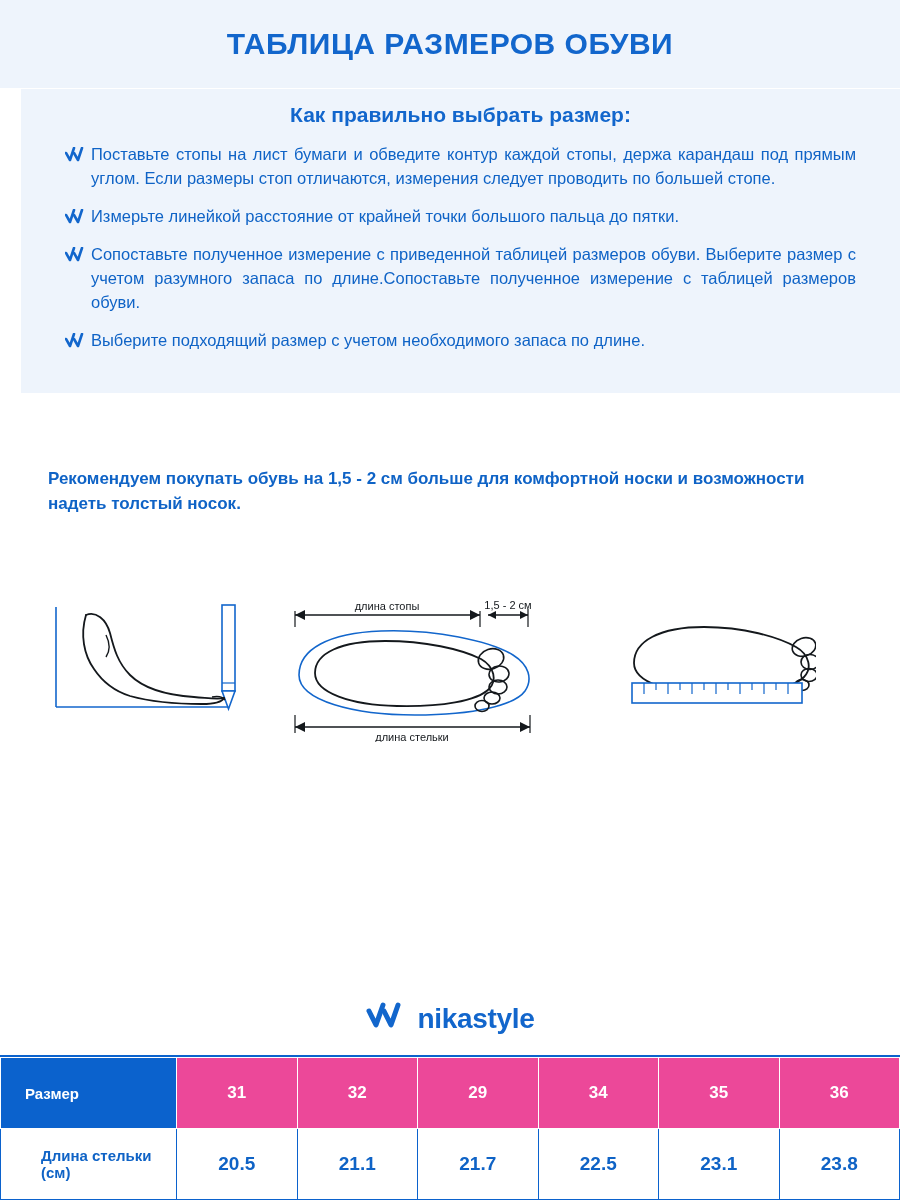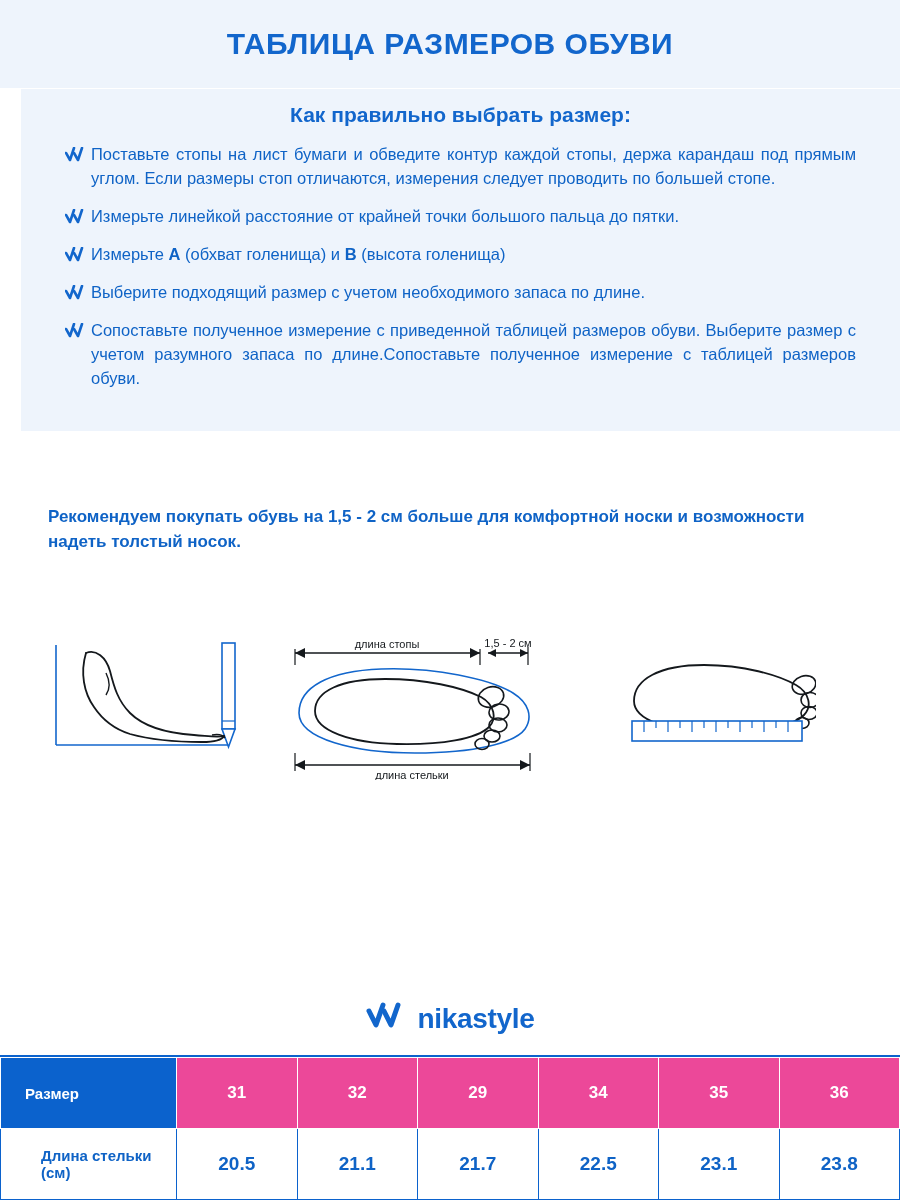--- a/index.html
+++ b/index.html
@@ -204,48 +204,39 @@
     <div class="bullet-row">
       <div class="bullet-icon">
         <svg width="22" height="16" viewBox="0 0 22 16">
           <path d="M1 6 L5 13 L9 1" stroke="#1266cc" stroke-width="2.6" fill="none" stroke-linecap="round" stroke-linejoin="round"></path>
           <path d="M9 6 L13 13 L17 1" stroke="#1266cc" stroke-width="2.6" fill="none" stroke-linecap="round" stroke-linejoin="round"></path>
         </svg>
       </div>
       <div class="bullet-text">Измерьте линейкой расстояние от крайней точки большого пальца до пятки.</div>
     </div>
 
+
     <div class="bullet-row">
       <div class="bullet-icon">
         <svg width="22" height="16" viewBox="0 0 22 16">
           <path d="M1 6 L5 13 L9 1" stroke="#1266cc" stroke-width="2.6" fill="none" stroke-linecap="round" stroke-linejoin="round"></path>
           <path d="M9 6 L13 13 L17 1" stroke="#1266cc" stroke-width="2.6" fill="none" stroke-linecap="round" stroke-linejoin="round"></path>
         </svg>
       </div>
-      <div class="bullet-text">Измерьте <b>A</b> (обхват голенища) и <b>B</b> (высота голенища)</div>
+      <div class="bullet-text">Сопоставьте полученное измерение с приведенной таблицей размеров обуви. Выберите размер с учетом разумного запаса по длине.Сопоставьте полученное измерение с таблицей размеров обуви.</div>
     </div>
 
     <div class="bullet-row">
       <div class="bullet-icon">
         <svg width="22" height="16" viewBox="0 0 22 16">
           <path d="M1 6 L5 13 L9 1" stroke="#1266cc" stroke-width="2.6" fill="none" stroke-linecap="round" stroke-linejoin="round"></path>
           <path d="M9 6 L13 13 L17 1" stroke="#1266cc" stroke-width="2.6" fill="none" stroke-linecap="round" stroke-linejoin="round"></path>
         </svg>
       </div>
       <div class="bullet-text">Выберите подходящий размер с учетом необходимого запаса по длине.</div>
-    </div>
-
-    <div class="bullet-row">
-      <div class="bullet-icon">
-        <svg width="22" height="16" viewBox="0 0 22 16">
-          <path d="M1 6 L5 13 L9 1" stroke="#1266cc" stroke-width="2.6" fill="none" stroke-linecap="round" stroke-linejoin="round"></path>
-          <path d="M9 6 L13 13 L17 1" stroke="#1266cc" stroke-width="2.6" fill="none" stroke-linecap="round" stroke-linejoin="round"></path>
-        </svg>
-      </div>
-      <div class="bullet-text">Сопоставьте полученное измерение с приведенной таблицей размеров обуви. Выберите размер с учетом разумного запаса по длине.Сопоставьте полученное измерение с таблицей размеров обуви.</div>
     </div>
   </div>
 
   <div class="recommend">
     <div class="recommend-text">Рекомендуем покупать обувь на 1,5 - 2 см больше для комфортной носки и возможности надеть толстый носок.</div>
   </div>
 
   <div class="diagrams">
     <div class="diagram-row">
 

